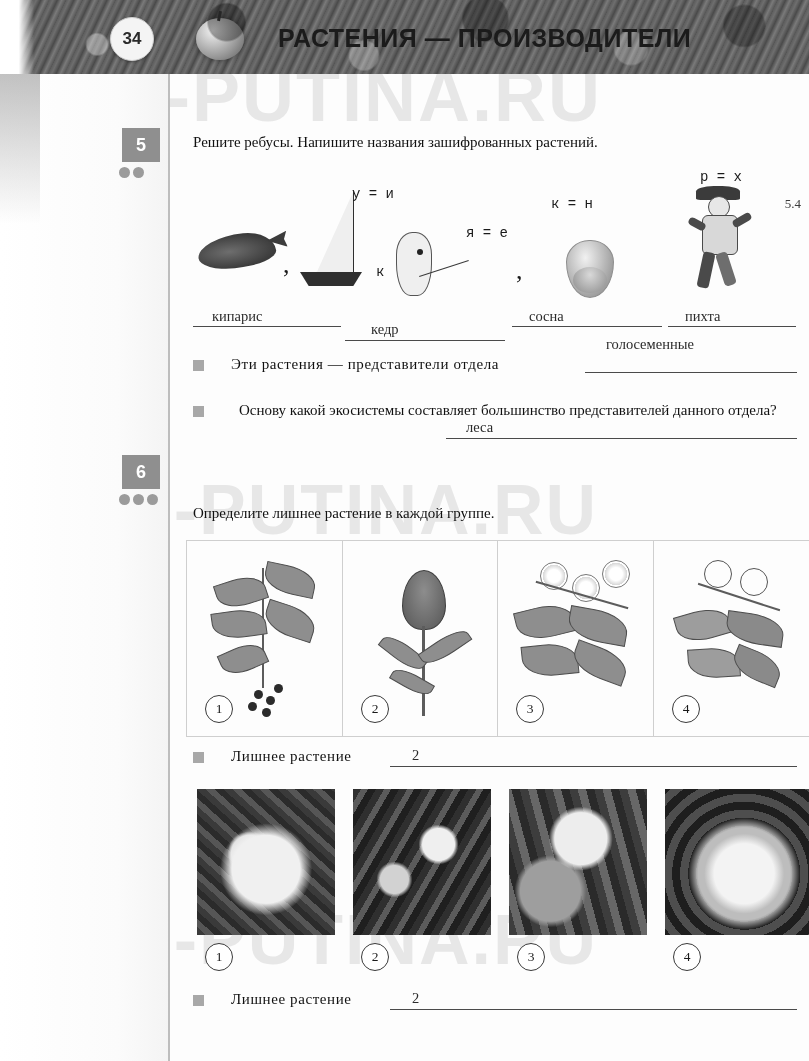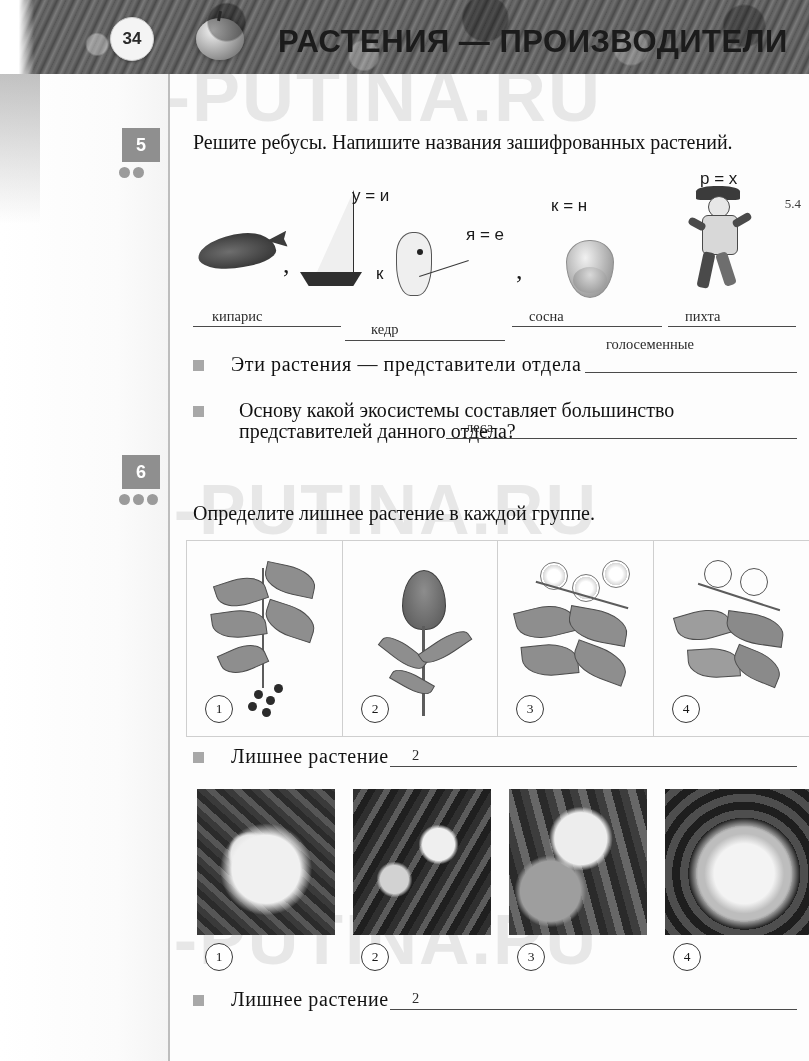--- a/index.html
+++ b/index.html
@@ -66,21 +66,21 @@
   .pagenum{
     position:absolute;left:110px;top:17px;width:42px;height:42px;border-radius:50%;
     background:#f4f4f4;border:1px solid #cfcfcf;
     display:flex;align-items:center;justify-content:center;
     font-family:"Liberation Sans", sans-serif;font-weight:bold;font-size:17px;color:#2a2a2a;
     box-shadow:0 1px 3px rgba(0,0,0,.35);
   }
   .chapter-title{
     position:absolute;left:278px;top:24px;
     font-family:"Liberation Sans", sans-serif;
-    font-weight:bold;font-size:31px;letter-spacing:.5px;color:#1b1b1b;
+    font-weight:bold;font-size:25px;letter-spacing:.5px;color:#1b1b1b;
     white-space:nowrap;
   }
 
   
   .rail{
     position:absolute;left:168px;top:74px;width:2px;height:987px;background:#bdbdbd;
   }
   .rail-fade{
     position:absolute;left:0;top:74px;width:168px;height:987px;
     background:linear-gradient(90deg,#ffffff 0%, #fbfbfb 70%, #f4f4f4 100%);
@@ -92,21 +92,21 @@
   .badge{
     position:absolute;width:38px;height:34px;background:#8f8f8f;color:#fff;
     font-family:"Liberation Sans", sans-serif;font-weight:bold;font-size:18px;
     display:flex;align-items:center;justify-content:center;
   }
   .dots{position:absolute;display:flex;gap:3px;}
   .dots span{width:11px;height:11px;border-radius:50%;background:#9b9b9b;display:block;}
 
   
   .txt{position:absolute;font-family:"Liberation Serif", serif;color:#111;}
-  .q-text{font-size:20px;line-height:21px;}
+  .q-text{font-size:15px;line-height:21px;}
   .sq{
     position:absolute;width:11px;height:11px;background:#a8a8a8;
   }
   .ans-line{position:absolute;border-bottom:1.3px solid #4a4a4a;}
   .hand{
     position:absolute;font-family:"Liberation Serif", serif;font-size:14.5px;color:#2b2b2b;
   }
 
   
   .whale{
@@ -153,21 +153,21 @@
   .runner .hat{
     position:absolute;left:10px;top:0;width:44px;height:14px;background:#3b3b3b;border-radius:40% 40% 10% 10%;
   }
   .runner .head{position:absolute;left:22px;top:10px;width:20px;height:20px;border-radius:50%;background:#e7e7e7;border:1.2px solid #4a4a4a;}
   .runner .body{position:absolute;left:16px;top:29px;width:34px;height:38px;background:#d8d8d8;border:1.2px solid #4a4a4a;border-radius:6px;}
   .runner .legA{position:absolute;left:14px;top:66px;width:12px;height:36px;background:#4a4a4a;transform:rotate(12deg);border-radius:4px;}
   .runner .legB{position:absolute;left:34px;top:66px;width:12px;height:34px;background:#6e6e6e;transform:rotate(-18deg);border-radius:4px;}
   .runner .armA{position:absolute;left:2px;top:34px;width:18px;height:8px;background:#4a4a4a;transform:rotate(28deg);border-radius:4px;}
   .runner .armB{position:absolute;left:46px;top:30px;width:20px;height:8px;background:#4a4a4a;transform:rotate(-30deg);border-radius:4px;}
 
-  .eq{position:absolute;font-family:Liberation Sans, sans-serif;font-size:17px;}
+  .eq{position:absolute;font-family:Liberation Mono, monospace;font-size:14px;}
   .comma{position:absolute;font-size:26px;font-family:"Liberation Serif",serif;}
 
   
   .plantbox{position:absolute;border:none;}
   .circle-num{
     position:absolute;width:26px;height:26px;border-radius:50%;border:1.3px solid #3a3a3a;
     display:flex;align-items:center;justify-content:center;font-size:13.5px;
     font-family:"Liberation Serif",serif;background:#fff;
   }
   .vsep{position:absolute;width:1px;background:#cfcfcf;}

